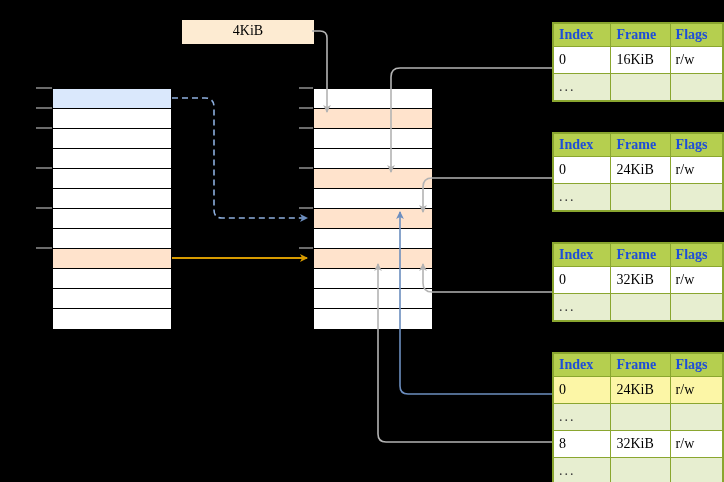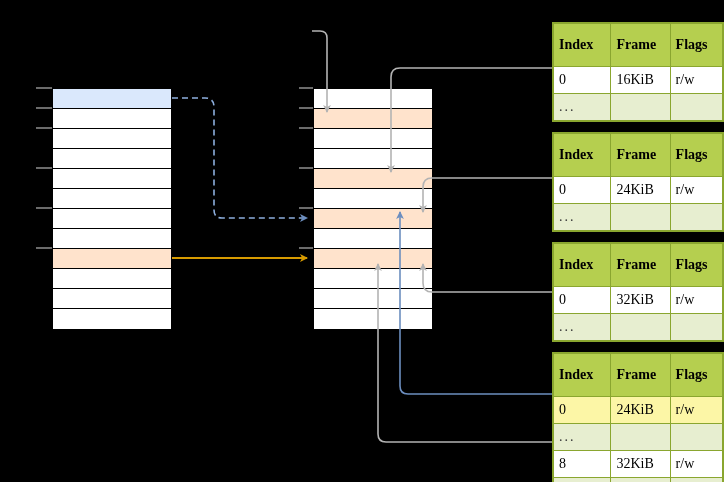--- a/index.html
+++ b/index.html
@@ -7,38 +7,39 @@
          font-family:"Liberation Serif", serif;overflow:hidden;}
   svg.layer{position:absolute;left:0;top:0;width:724px;height:482px;pointer-events:none;}
 
   .memtable{position:absolute;border:1px solid #000;box-sizing:border-box;}
   .memrow{box-sizing:border-box;border-bottom:1px solid #000;background:#fff;}
   .memrow:last-child{border-bottom:none;}
 
   .ptable{position:absolute;border:1px solid #8aa62f;box-sizing:border-box;
           border-collapse:collapse;background:#fff;}
   .ptable table{border-collapse:collapse;width:100%;}
-  .ptable th{background:#b5cf4f;color:#000000;font-weight:bold;font-size:14px;
-             text-align:left;padding:12px 5px;border:1px solid #8aa62f;
+  .ptable th{background:#b5cf4f;color:#1d4ed8;font-weight:bold;font-size:14px;
+             text-align:left;padding:2px 5px;border:1px solid #8aa62f;
              font-family:"Liberation Serif", serif;line-height:18px;}
   .ptable td{background:#fff;color:#000;font-size:14px;text-align:left;
              padding:2px 5px;border:1px solid #8aa62f;
              font-family:"Liberation Serif", serif;line-height:18px;height:22px;}
   .ptable tr.ellipsis td{background:#e7eed0;color:#3a3a3a;letter-spacing:2px;}
   .ptable td.hl{background:#fcf6a6;}
 
   .chip{position:absolute;background:#fdebd2;border:1px solid #fdebd2;
         color:#000;font-size:14px;text-align:center;line-height:20px;
         font-family:"Liberation Serif", serif;}
 </style>
 </head>
 <body>
 
 <div id="stage">
 
+  <div class="chip" id="chip-4kib" style="left:182px;top:20px;width:130px;height:22px;">4KiB</div>
 
   <div class="memtable" id="left-table" style="left:52px;top:88px;width:120px;height:240px;">
       <div class="memrow" style="height: 20px; background: rgb(218, 232, 252);"></div>
       <div class="memrow" style="height: 20px; background: rgb(255, 255, 255);"></div>
       <div class="memrow" style="height: 20px; background: rgb(255, 255, 255);"></div>
       <div class="memrow" style="height: 20px; background: rgb(255, 255, 255);"></div>
       <div class="memrow" style="height: 20px; background: rgb(255, 255, 255);"></div>
       <div class="memrow" style="height: 20px; background: rgb(255, 255, 255);"></div>
       <div class="memrow" style="height: 20px; background: rgb(255, 255, 255);"></div>
       <div class="memrow" style="height: 20px; background: rgb(255, 255, 255);"></div>

